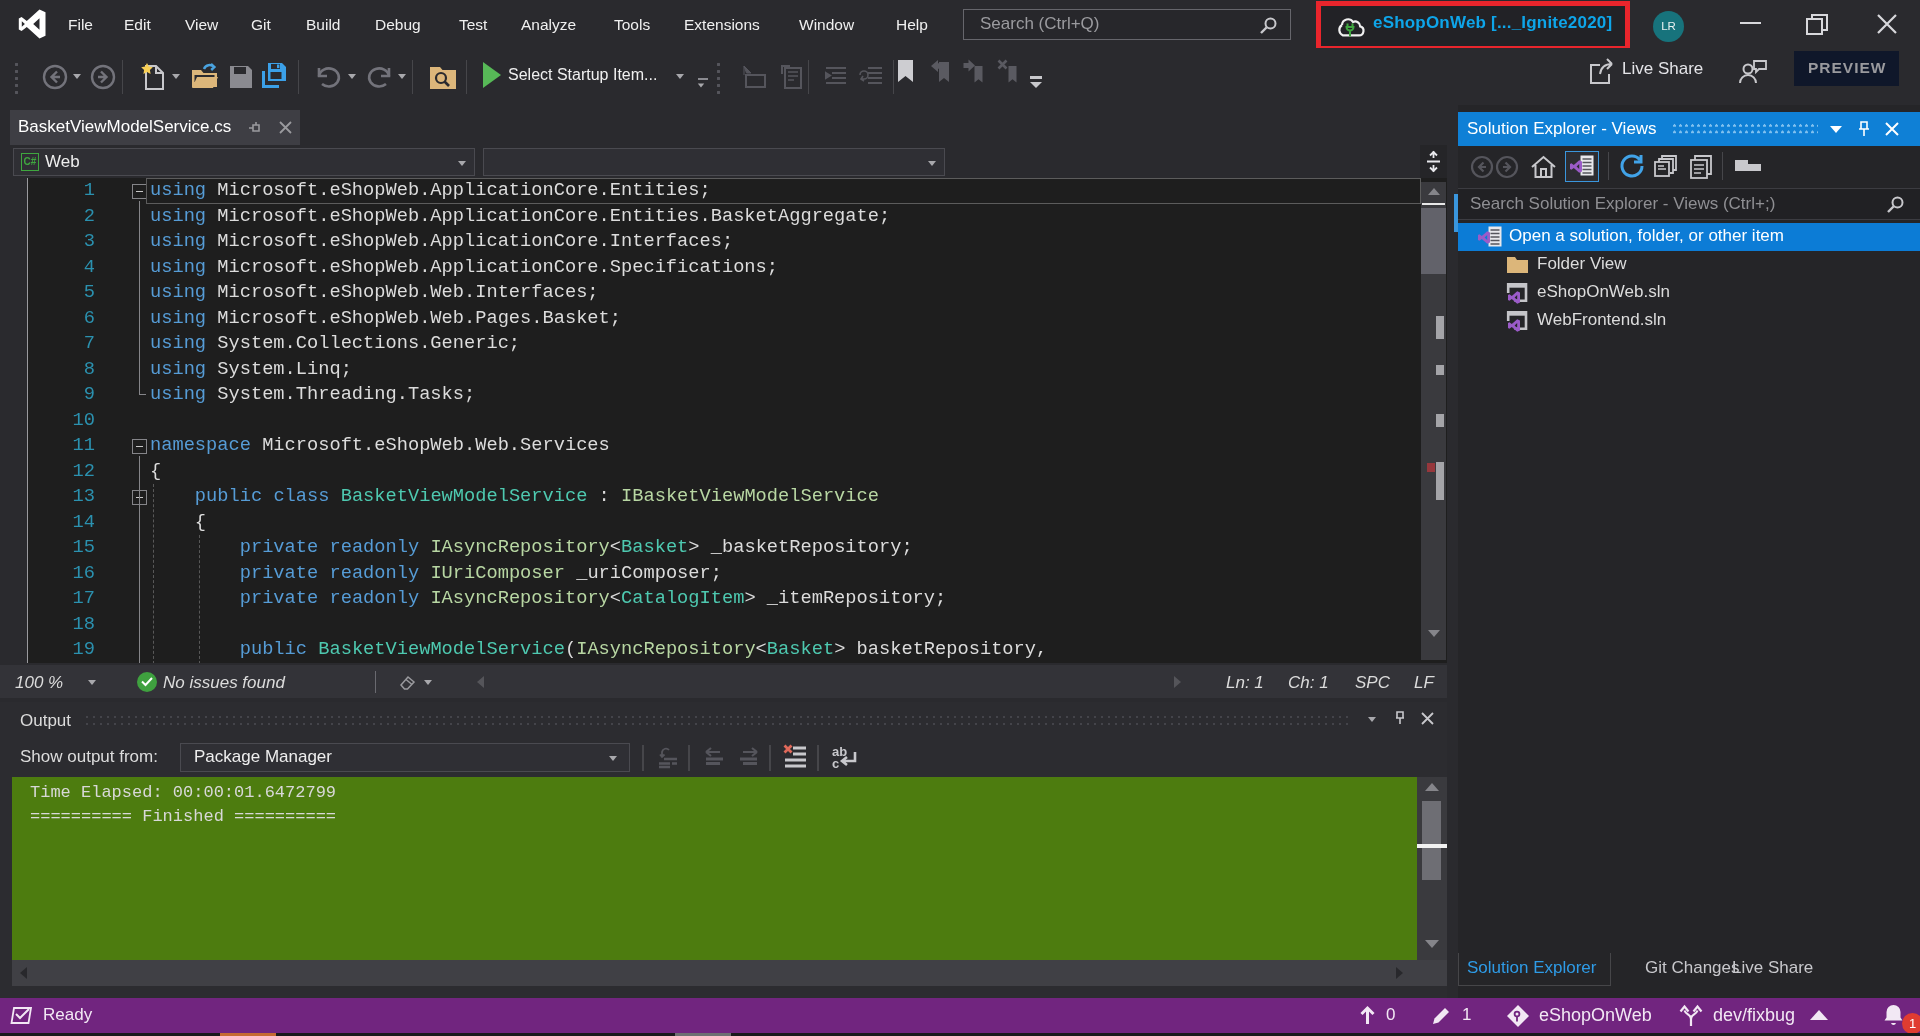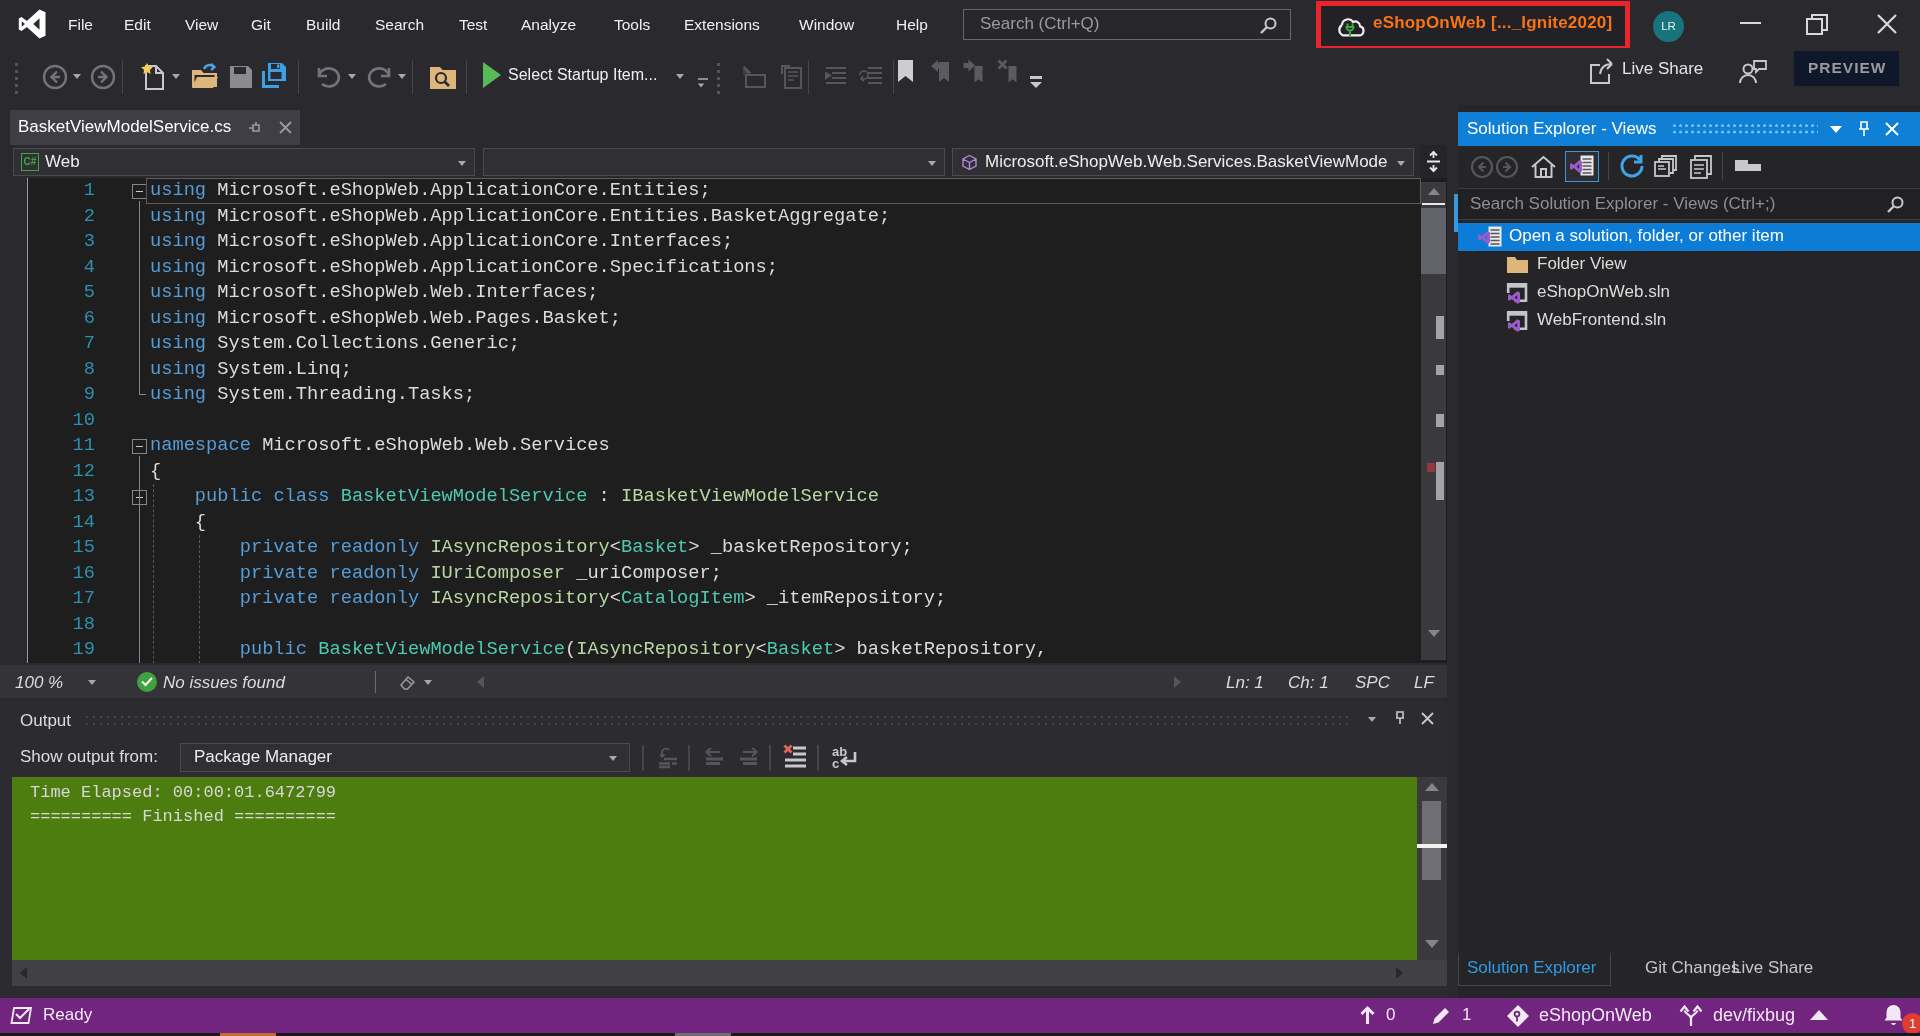--- a/index.html
+++ b/index.html
@@ -18,42 +18,42 @@
 
 <div class="abs" id="titlebar" style="left:0;top:0;width:1920px;height:48px;background:#2a2a2e;">
   <svg class="abs" style="left:17px;top:8px;" width="32" height="32" viewBox="0 0 32 32">
     <path fill="#ffffff" fill-rule="evenodd" d="M22.5 1.5 L28.5 4.2 V27.8 L22.5 30.5 L9.8 18.9 L4.6 23 L1.8 21.6 V10.4 L4.6 9 L9.8 13.1 Z M22.5 10.3 L16.2 16 L22.5 21.7 Z M4.8 13.2 V18.8 L7.9 16 Z"></path>
   </svg>
   <span class="men" style="left:68px;">File</span>
   <span class="men" style="left:124px;">Edit</span>
   <span class="men" style="left:185px;">View</span>
   <span class="men" style="left:251px;">Git</span>
   <span class="men" style="left:306px;">Build</span>
-  <span class="men" style="left:375px;">Search</span>
+  <span class="men" style="left:375px;">Debug</span>
   <span class="men" style="left:459px;">Test</span>
   <span class="men" style="left:521px;">Analyze</span>
   <span class="men" style="left:614px;">Tools</span>
   <span class="men" style="left:684px;">Extensions</span>
   <span class="men" style="left:799px;">Window</span>
   <span class="men" style="left:896px;">Help</span>
 
   <div class="abs" style="left:963px;top:9px;width:328px;height:31px;background:#27272b;border:1px solid #66666c;">
     <span class="abs" style="left:16px;top:4px;font-size:17px;color:#9b9b9f;">Search (Ctrl+Q)</span>
     <svg class="abs" style="left:295px;top:6px;" width="19" height="19" viewBox="0 0 19 19">
       <circle cx="11.5" cy="7.5" r="5" fill="none" stroke="#c8c8cc" stroke-width="2"></circle>
       <line x1="7.5" y1="11.5" x2="2" y2="17" stroke="#c8c8cc" stroke-width="2.4"></line>
     </svg>
   </div>
 
   <div class="abs" style="left:1316px;top:1px;width:314px;height:50px;border:5px solid #e9252c;background:#222226;">
     <svg class="abs" style="left:13px;top:9px;" width="32" height="27" viewBox="0 0 32 27">
       <path fill="none" stroke="#f0f0f0" stroke-width="2.2" d="M8 10 a6 6 0 0 1 11 -3 a5 5 0 0 1 7.2 4.4 a4.6 4.6 0 0 1 -1.6 9 H9 a5.9 5.9 0 0 1 -1 -10.4"></path>
       <path fill="none" stroke="#3fa73f" stroke-width="2" d="M13.5 8.5 v3.5 M18.5 8.5 v3.5 M12.5 12 h7 a3.5 3.5 0 0 1 -7 0 Z M16 15.5 v6"></path>
     </svg>
-    <span class="abs" style="left:52px;top:7px;font-size:17px;font-weight:bold;color:#f97316;letter-spacing:.2px;">eShopOnWeb [..._Ignite2020]</span>
+    <span class="abs" style="left:52px;top:7px;font-size:17px;font-weight:bold;color:#0ea5e9;letter-spacing:.2px;">eShopOnWeb [..._Ignite2020]</span>
   </div>
   <div class="abs" style="left:1653px;top:11px;width:31px;height:31px;border-radius:50%;background:#17737c;color:#e8f2f2;font-size:11.5px;text-align:center;line-height:31px;">LR</div>
   <div class="abs" style="left:1740px;top:22px;width:21px;height:2px;background:#d8d8dc;"></div>
   <svg class="abs" style="left:1806px;top:14px;" width="22" height="22" viewBox="0 0 22 22">
     <rect x="1" y="5" width="15" height="15" fill="none" stroke="#d8d8dc" stroke-width="2"></rect>
     <path d="M6 5 V1 H21 V16 H16" fill="none" stroke="#d8d8dc" stroke-width="2"></path>
   </svg>
   <svg class="abs" style="left:1876px;top:13px;" width="22" height="22" viewBox="0 0 22 22">
     <path d="M2 2 L20 20 M20 2 L2 20" stroke="#d8d8dc" stroke-width="2.2"></path>
   </svg>
@@ -176,27 +176,20 @@
   </div>
 </div>
 
 <div class="abs" style="left:0;top:145px;width:1447px;height:33px;background:#2a2a2e;">
   <div class="abs" style="left:13px;top:3px;width:462px;height:28px;background:#2f2f34;border:1px solid #4a4a50;">
     <div class="abs" style="left:7px;top:4px;width:18px;height:18px;border:1.5px solid #3fa73f;color:#3fa73f;font-size:10px;font-weight:bold;text-align:center;line-height:15px;">C#</div>
     <span class="abs" style="left:31px;top:3px;font-size:17px;color:#eeeeee;">Web</span>
     <div class="abs caret" style="left:444px;top:12px;"></div>
   </div>
   <div class="abs" style="left:483px;top:3px;width:462px;height:28px;background:#2f2f34;border:1px solid #4a4a50;">
-    <div class="abs caret" style="left:444px;top:12px;"></div>
-  </div>
-  <div class="abs" style="left:952px;top:3px;width:462px;height:28px;background:#2f2f34;border:1px solid #4a4a50;">
-    <svg class="abs" style="left:8px;top:5px;" width="17" height="17" viewBox="0 0 17 17">
-      <path d="M8.5 1.5 L15 5 V12 L8.5 15.5 L2 12 V5 Z M2 5 L8.5 8.5 L15 5 M8.5 8.5 V15.5" fill="none" stroke="#b387d6" stroke-width="1.4"></path>
-    </svg>
-    <span class="abs" style="left:32px;top:3px;font-size:17px;color:#eeeeee;white-space:nowrap;">Microsoft.eShopWeb.Web.Services.BasketViewMode</span>
     <div class="abs caret" style="left:444px;top:12px;"></div>
   </div>
   <div class="abs" style="left:1420px;top:0px;width:27px;height:33px;background:#252528;">
     <svg class="abs" style="left:5px;top:5px;" width="17" height="23" viewBox="0 0 17 23">
       <path d="M2 11.5 h13 M8.5 1 v7 M8.5 15 v7 M5 5.5 l3.5 -3.5 3.5 3.5 M5 17.5 l3.5 3.5 3.5 -3.5" stroke="#e8e8ec" stroke-width="1.8" fill="none"></path>
     </svg>
   </div>
 </div>
 
 <div class="abs" id="editor" style="left:0;top:178px;width:1447px;height:486px;background:#1e1e1e;">

